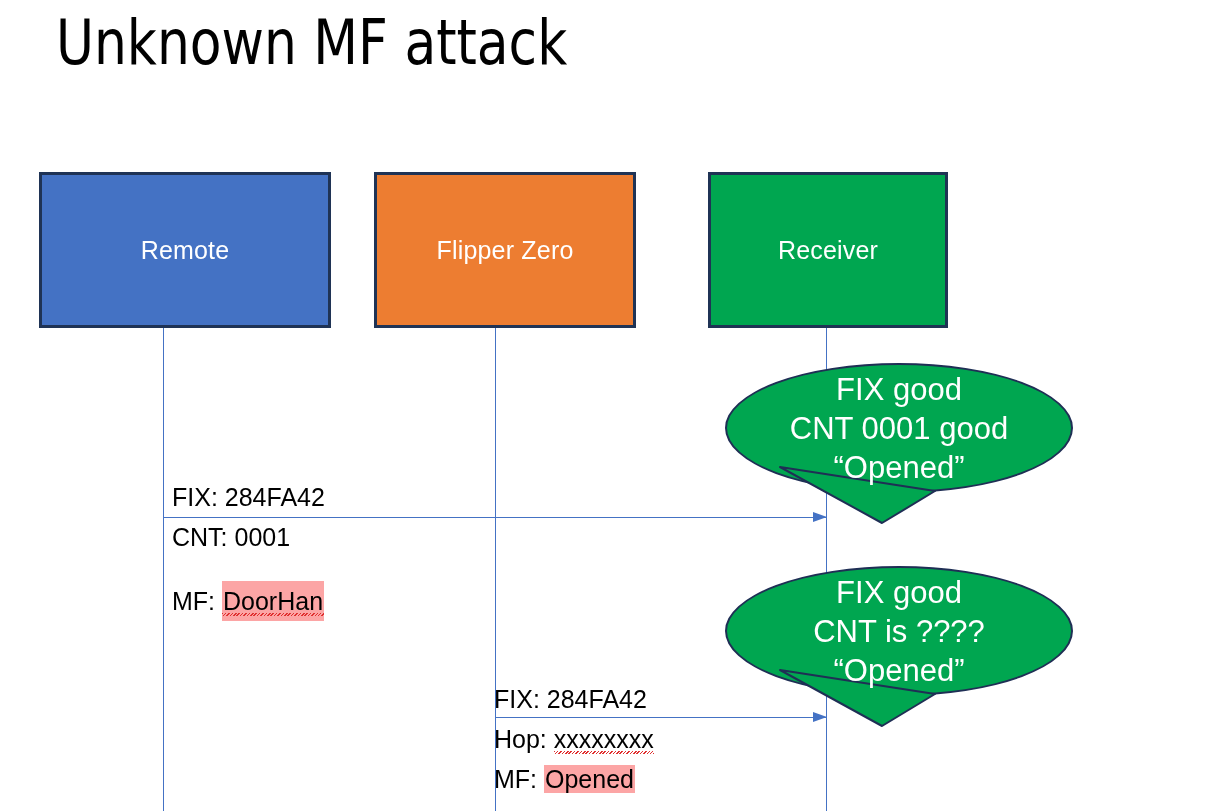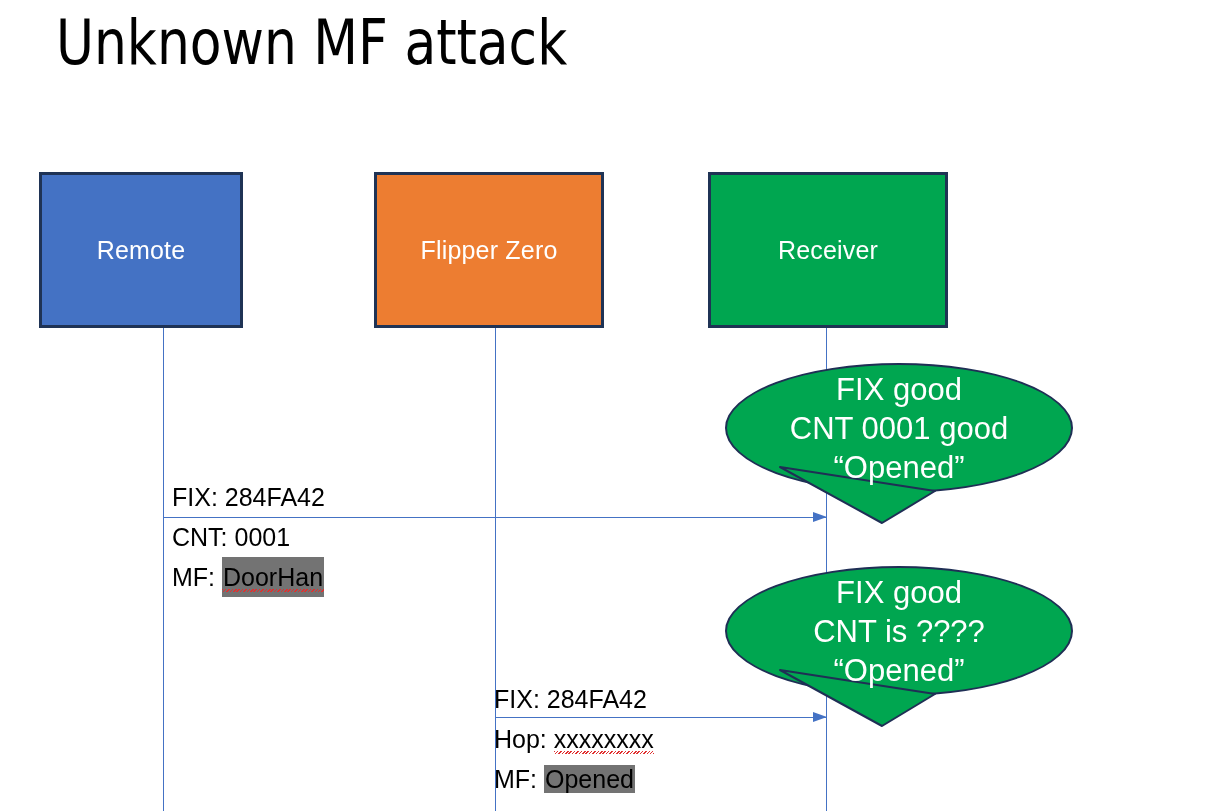--- a/index.html
+++ b/index.html
@@ -37,22 +37,22 @@
     box-sizing: border-box;
     border: 3px solid #1F3355;
     display: flex;
     align-items: center;
     justify-content: center;
     color: #ffffff;
     font-size: 25px;
     font-weight: 400;
     letter-spacing: 0.2px;
   }
-  #actor-remote  { left: 39px;  top: 172px; width: 204px; height: 156px; background: #4472C4; }
-  #actor-flipper { left: 374px; top: 172px; width: 230px; height: 156px; background: #ED7D31; }
+  #actor-remote  { left: 39px;  top: 172px; width: 292px; height: 156px; background: #4472C4; }
+  #actor-flipper { left: 374px; top: 172px; width: 262px; height: 156px; background: #ED7D31; }
   #actor-receiver{ left: 708px; top: 172px; width: 240px; height: 156px; background: #00A650; }
 
   
   .lifeline {
     position: absolute;
     width: 1px;
     background: #4472C4;
     top: 328px;
     bottom: 0;
   }
@@ -86,22 +86,23 @@
     font-size: 25px;
     line-height: 40px;
     color: #000000;
     white-space: nowrap;
   }
   #label-msg1 { left: 172px; top: 477px; }
   #label-msg2 { left: 494px; top: 679px; }
   .msg-line { display: block; }
 
   .hl {
-    background: #737373;
+    background: #fca5a5;
     padding: 0 1px;
+    margin-top: 24px;
   }
   .squiggle {
     position: relative;
     display: inline-block;
   }
   .squiggle::after {
     content: "";
     position: absolute;
     left: 0;
     right: 0;

